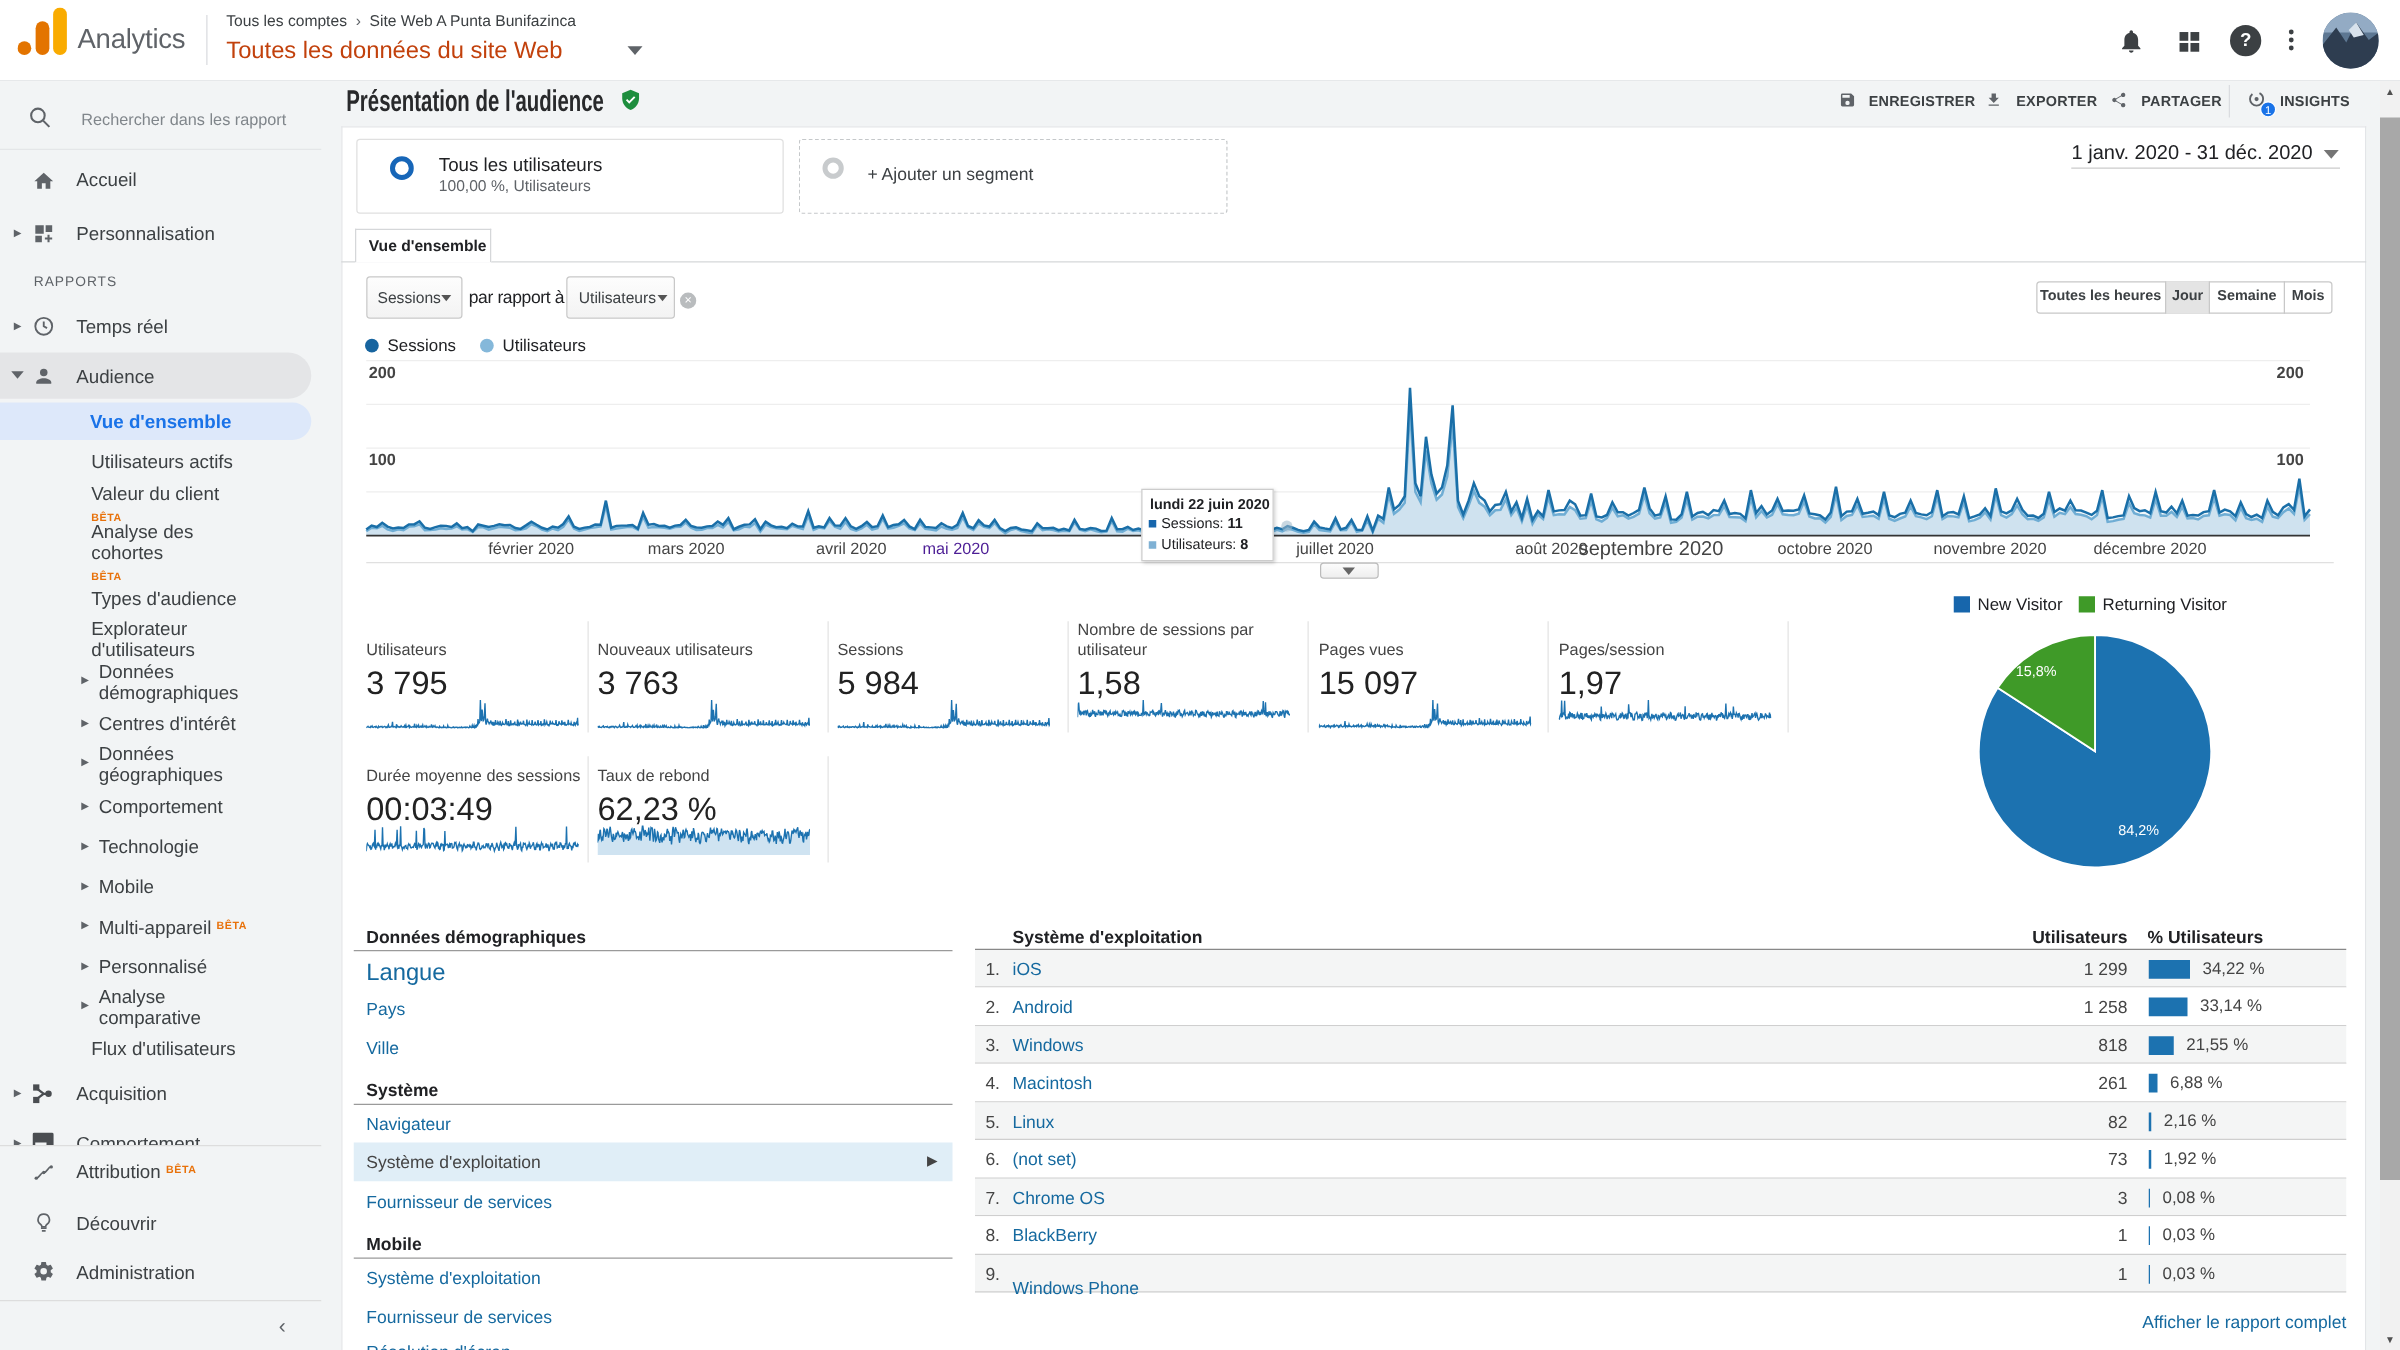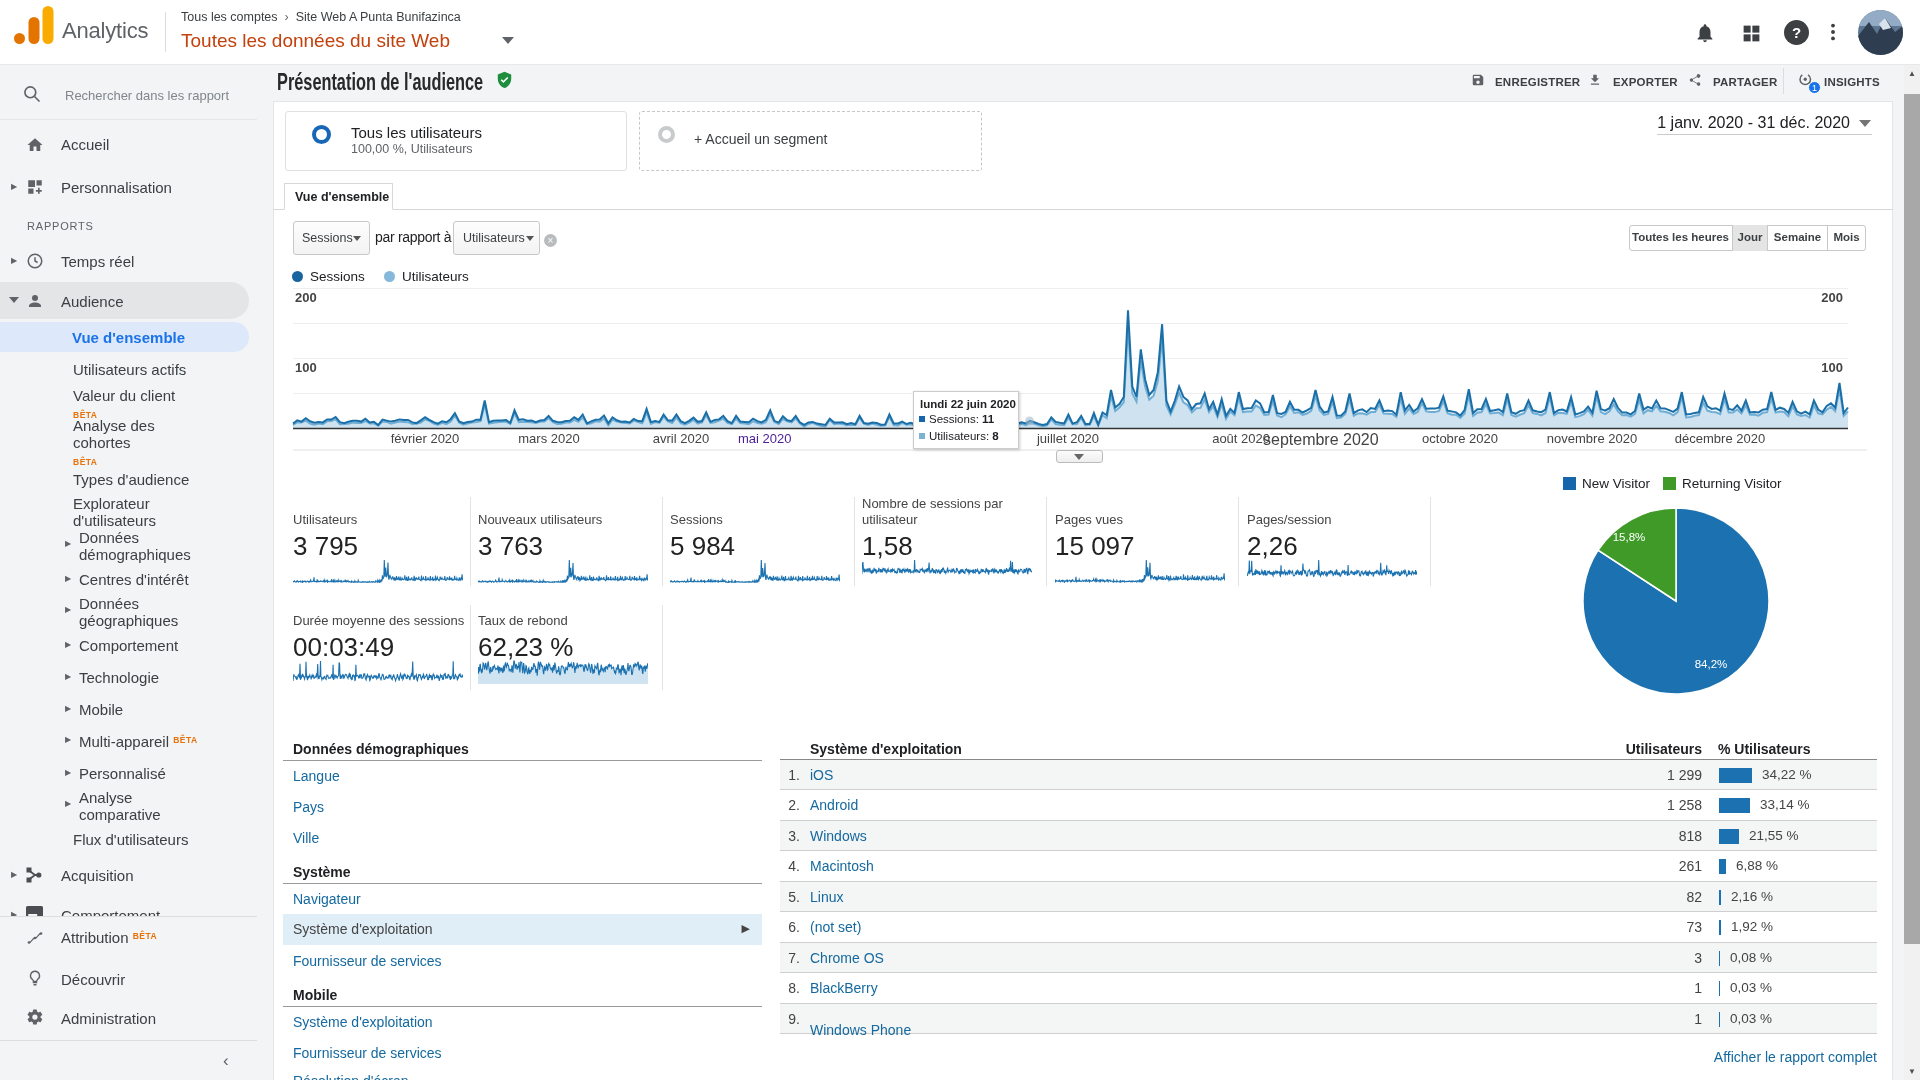--- a/index.html
+++ b/index.html
@@ -174,21 +174,21 @@
 <div class="abs" style="left:1824px;top:76px;font-size:11.5px;font-weight:bold;letter-spacing:.2px;color:#3c4043">INSIGHTS</div>
 
 <div class="abs" style="left:273px;top:101px;width:1620px;height:979px;background:#fff;border:1px solid #e3e5e8;border-bottom:none"></div>
 
 <div class="abs" style="left:285px;top:111px;width:342px;height:60px;background:#fff;border:1px solid #e0e0e0;border-radius:3px"></div>
 <div class="abs" style="left:312px;top:125px;width:19px;height:19px;border:4.5px solid #1766b8;border-radius:50%"></div>
 <div class="abs" style="left:351px;top:124px;font-size:15px;color:#202124">Tous les utilisateurs</div>
 <div class="abs" style="left:351px;top:142px;font-size:12.5px;color:#5f6368">100,00 %, Utilisateurs</div>
 <div class="abs" style="left:639px;top:111px;width:343px;height:60px;background:#fff;border:1px dashed #c5c8ca;border-radius:3px"></div>
 <div class="abs" style="left:658px;top:126px;width:17px;height:17px;border:4px solid #c8cbcd;border-radius:50%"></div>
-<div class="abs" style="left:694px;top:131px;font-size:14px;color:#3c4043">+ Accueil un segment</div>
+<div class="abs" style="left:694px;top:131px;font-size:14px;color:#3c4043">+ Ajouter un segment</div>
 
 <div class="abs" style="left:1600px;top:114px;width:250px;text-align:right;font-size:16px;color:#202124">1 janv. 2020 - 31 déc. 2020</div>
 <div class="abs" style="left:1859px;top:120px;width:0;height:0;border-left:6.5px solid transparent;border-right:6.5px solid transparent;border-top:7px solid #757575"></div>
 <div class="abs" style="left:1657px;top:134px;width:215px;height:1px;background:#ccc"></div>
 
 <div class="abs" style="left:273px;top:209px;width:1620px;height:1px;background:#d5d7d9"></div>
 <div class="abs" style="left:284px;top:183px;width:109px;height:27px;background:#fff;border:1px solid #d5d7d9;border-bottom:1px solid #fff"></div>
 <div class="abs" style="left:295px;top:190px;font-size:12.5px;font-weight:bold;color:#202124">Vue d'ensemble</div>
 
 <div class="abs" style="left:293px;top:221px;width:77px;height:34px;background:linear-gradient(#fdfdfd,#f3f3f3);border:1px solid #c8c8c8;border-radius:3px"></div>
@@ -269,21 +269,21 @@
 <div class="abs" style="left:862px;top:531px;font-size:26px;color:#222">1,58</div>
 <svg class="abs" style="left:862px;top:559px" width="170" height="24" viewBox="0 0 170 24">
     <polyline points="0.0,14.8 0.5,4.3 0.9,3.1 1.4,9.4 1.9,12.8 2.3,9.5 2.8,12.8 3.3,12.2 3.7,10.9 4.2,11.7 4.7,10.7 5.1,13.2 5.6,10.2 6.1,9.7 6.5,10.4 7.0,13.4 7.5,9.7 7.9,9.4 8.4,11.5 8.8,13.4 9.3,14.0 9.8,11.4 10.2,14.4 10.7,11.7 11.2,12.9 11.6,12.2 12.1,8.9 12.6,12.2 13.0,10.6 13.5,10.5 14.0,13.3 14.4,14.5 14.9,11.5 15.4,12.4 15.8,12.7 16.3,12.7 16.8,8.9 17.2,10.5 17.7,11.2 18.2,13.4 18.6,10.1 19.1,13.3 19.6,11.7 20.0,10.5 20.5,13.3 21.0,9.3 21.4,9.4 21.9,10.8 22.4,10.1 22.8,12.5 23.3,10.8 23.8,12.6 24.2,13.7 24.7,11.8 25.2,12.7 25.6,10.7 26.1,9.7 26.5,12.2 27.0,12.5 27.5,12.1 27.9,12.0 28.4,11.0 28.9,12.9 29.3,12.1 29.8,10.1 30.3,13.1 30.7,10.3 31.2,11.3 31.7,11.5 32.1,10.7 32.6,13.2 33.1,12.7 33.5,13.4 34.0,12.4 34.5,14.0 34.9,14.2 35.4,13.8 35.9,10.0 36.3,10.3 36.8,9.5 37.3,10.5 37.7,13.7 38.2,11.1 38.7,12.4 39.1,10.8 39.6,13.6 40.1,13.8 40.5,9.9 41.0,11.6 41.5,11.3 41.9,10.2 42.4,12.9 42.8,12.1 43.3,10.9 43.8,12.5 44.2,10.8 44.7,10.4 45.2,12.7 45.6,9.9 46.1,10.5 46.6,12.9 47.0,12.4 47.5,10.5 48.0,10.5 48.4,14.3 48.9,12.0 49.4,13.2 49.8,13.3 50.3,13.3 50.8,13.1 51.2,11.3 51.7,13.0 52.2,11.0 52.6,1.0 53.1,12.8 53.6,12.4 54.0,11.0 54.5,10.6 55.0,12.5 55.4,11.0 55.9,11.3 56.4,12.9 56.8,12.7 57.3,13.6 57.8,13.4 58.2,10.5 58.7,11.0 59.2,10.8 59.6,10.2 60.1,9.5 60.5,12.7 61.0,10.8 61.5,11.8 61.9,12.9 62.4,13.6 62.9,10.7 63.3,12.3 63.8,11.6 64.3,10.2 64.7,13.1 65.2,9.0 65.7,11.2 66.1,11.9 66.6,9.3 67.1,3.5 67.5,10.5 68.0,14.3 68.5,12.4 68.9,11.7 69.4,12.6 69.9,10.9 70.3,9.1 70.8,11.7 71.3,13.0 71.7,11.7 72.2,13.8 72.7,11.7 73.1,11.9 73.6,14.7 74.1,10.5 74.5,10.7 75.0,11.5 75.5,13.4 75.9,12.7 76.4,11.6 76.8,10.3 77.3,14.3 77.8,11.8 78.2,15.1 78.7,12.1 79.2,12.8 79.6,10.1 80.1,12.8 80.6,9.5 81.0,10.0 81.5,9.3 82.0,11.7 82.4,13.8 82.9,11.9 83.4,12.3 83.8,14.2 84.3,13.1 84.8,12.5 85.2,10.2 85.7,9.3 86.2,12.9 86.6,12.0 87.1,11.6 87.6,11.2 88.0,11.0 88.5,12.4 89.0,13.3 89.4,12.8 89.9,10.5 90.4,11.1 90.8,13.3 91.3,9.4 91.8,11.2 92.2,11.1 92.7,13.6 93.2,12.6 93.6,12.7 94.1,13.0 94.5,9.3 95.0,9.4 95.5,10.9 95.9,12.1 96.4,12.7 96.9,14.0 97.3,11.9 97.8,14.9 98.3,11.7 98.7,10.5 99.2,13.7 99.7,10.6 100.1,10.5 100.6,13.2 101.1,10.5 101.5,13.4 102.0,12.8 102.5,14.1 102.9,14.3 103.4,10.6 103.9,10.7 104.3,9.9 104.8,11.4 105.3,12.2 105.7,10.5 106.2,12.5 106.7,11.4 107.1,14.6 107.6,13.4 108.1,10.6 108.5,12.8 109.0,12.7 109.5,11.7 109.9,11.6 110.4,13.0 110.8,11.8 111.3,13.2 111.8,10.3 112.2,13.3 112.7,13.6 113.2,14.0 113.6,10.0 114.1,11.5 114.6,12.4 115.0,12.5 115.5,10.4 116.0,11.5 116.4,12.7 116.9,14.6 117.4,14.6 117.8,12.8 118.3,13.5 118.8,13.6 119.2,9.8 119.7,12.7 120.2,10.0 120.6,12.5 121.1,12.2 121.6,11.2 122.0,12.5 122.5,12.6 123.0,12.9 123.4,13.5 123.9,10.1 124.4,9.6 124.8,12.3 125.3,12.5 125.8,10.3 126.2,14.6 126.7,15.1 127.2,11.1 127.6,12.7 128.1,12.2 128.5,12.1 129.0,12.2 129.5,10.3 129.9,13.1 130.4,9.9 130.9,9.8 131.3,11.2 131.8,14.3 132.3,11.2 132.7,10.2 133.2,13.3 133.7,10.7 134.1,12.8 134.6,10.5 135.1,13.0 135.5,13.7 136.0,13.0 136.5,13.8 136.9,12.2 137.4,12.0 137.9,10.2 138.3,12.2 138.8,13.2 139.3,10.1 139.7,12.2 140.2,11.8 140.7,13.8 141.1,14.4 141.6,13.3 142.1,10.6 142.5,13.8 143.0,11.5 143.5,13.0 143.9,12.0 144.4,9.6 144.8,9.9 145.3,13.0 145.8,10.6 146.2,12.6 146.7,12.4 147.2,9.8 147.6,11.0 148.1,11.7 148.6,1.9 149.0,8.9 149.5,11.6 150.0,12.9 150.4,2.9 150.9,14.0 151.4,12.7 151.8,10.6 152.3,13.9 152.8,12.9 153.2,10.0 153.7,12.6 154.2,12.6 154.6,11.1 155.1,12.0 155.6,14.6 156.0,14.8 156.5,11.3 157.0,12.3 157.4,12.7 157.9,12.4 158.4,10.3 158.8,10.3 159.3,10.4 159.8,11.0 160.2,12.3 160.7,13.2 161.2,13.9 161.6,13.6 162.1,9.9 162.5,13.6 163.0,10.3 163.5,12.4 163.9,11.4 164.4,9.4 164.9,9.8 165.3,13.7 165.8,15.2 166.3,10.3 166.7,11.2 167.2,10.0 167.7,9.7 168.1,11.4 168.6,10.7 169.1,12.7 169.5,12.9 170.0,12.1" fill="none" stroke="#1c72b0" stroke-width="1.1"></polyline>
   </svg>
 <div class="abs" style="left:1055px;top:512px;font-size:13px;color:#444;line-height:16px">Pages vues</div>
 <div class="abs" style="left:1055px;top:531px;font-size:26px;color:#222">15 097</div>
 <svg class="abs" style="left:1055px;top:559px" width="170" height="24" viewBox="0 0 170 24">
     <polyline points="0.0,22.9 0.5,21.4 0.9,22.6 1.4,21.8 1.9,21.6 2.3,21.9 2.8,22.2 3.3,22.4 3.7,21.8 4.2,22.2 4.7,21.3 5.1,22.5 5.6,22.9 6.1,22.5 6.5,21.6 7.0,21.6 7.5,22.3 7.9,21.3 8.4,21.9 8.8,21.8 9.3,23.3 9.8,22.0 10.2,21.7 10.7,22.3 11.2,21.9 11.6,21.3 12.1,22.4 12.6,21.3 13.0,22.3 13.5,21.9 14.0,21.8 14.4,21.2 14.9,21.5 15.4,22.0 15.8,22.8 16.3,21.7 16.8,22.4 17.2,21.4 17.7,20.8 18.2,21.9 18.6,22.4 19.1,22.6 19.6,22.1 20.0,22.2 20.5,21.9 21.0,17.9 21.4,22.5 21.9,21.5 22.4,21.7 22.8,22.4 23.3,21.8 23.8,22.1 24.2,20.4 24.7,22.1 25.2,21.9 25.6,22.1 26.1,22.5 26.5,22.3 27.0,21.9 27.5,22.0 27.9,21.3 28.4,22.4 28.9,21.9 29.3,22.0 29.8,21.6 30.3,22.3 30.7,21.2 31.2,21.6 31.7,20.8 32.1,22.4 32.6,22.2 33.1,22.2 33.5,21.3 34.0,20.8 34.5,22.7 34.9,21.7 35.4,21.6 35.9,22.2 36.3,22.3 36.8,22.2 37.3,21.7 37.7,21.9 38.2,21.5 38.7,20.0 39.1,21.7 39.6,21.8 40.1,22.4 40.5,20.3 41.0,21.7 41.5,22.4 41.9,20.2 42.4,21.6 42.8,22.1 43.3,21.7 43.8,21.5 44.2,22.6 44.7,21.8 45.2,20.2 45.6,22.5 46.1,21.8 46.6,21.7 47.0,20.8 47.5,22.1 48.0,22.1 48.4,21.1 48.9,21.8 49.4,22.7 49.8,21.7 50.3,21.9 50.8,22.4 51.2,22.1 51.7,21.8 52.2,20.1 52.6,21.9 53.1,22.8 53.6,21.2 54.0,21.4 54.5,21.8 55.0,21.1 55.4,22.3 55.9,22.2 56.4,21.9 56.8,22.3 57.3,22.3 57.8,22.5 58.2,23.2 58.7,21.1 59.2,22.7 59.6,22.6 60.1,22.5 60.5,22.4 61.0,22.9 61.5,23.1 61.9,21.3 62.4,22.3 62.9,22.7 63.3,22.8 63.8,22.8 64.3,23.1 64.7,23.2 65.2,21.0 65.7,23.0 66.1,22.9 66.6,22.2 67.1,22.5 67.5,21.9 68.0,22.5 68.5,22.3 68.9,21.9 69.4,22.9 69.9,22.2 70.3,22.8 70.8,22.8 71.3,22.7 71.7,22.3 72.2,22.5 72.7,22.6 73.1,22.1 73.6,22.7 74.1,22.6 74.5,21.9 75.0,21.8 75.5,22.8 75.9,22.9 76.4,22.2 76.8,22.8 77.3,22.9 77.8,21.9 78.2,21.9 78.7,22.5 79.2,22.4 79.6,22.6 80.1,22.4 80.6,22.2 81.0,21.8 81.5,22.9 82.0,23.0 82.4,22.4 82.9,21.6 83.4,21.8 83.8,22.6 84.3,22.1 84.8,20.3 85.2,22.9 85.7,22.3 86.2,21.4 86.6,23.0 87.1,23.1 87.6,20.2 88.0,22.9 88.5,20.5 89.0,21.0 89.4,16.0 89.9,19.5 90.4,18.3 90.8,17.2 91.3,1.0 91.8,15.7 92.2,17.5 92.7,8.2 93.2,14.1 93.6,16.7 94.1,16.2 94.5,12.3 95.0,3.8 95.5,18.5 95.9,19.8 96.4,18.1 96.9,15.8 97.3,17.8 97.8,18.4 98.3,19.6 98.7,18.7 99.2,18.7 99.7,17.1 100.1,20.3 100.6,17.9 101.1,20.8 101.5,17.7 102.0,20.8 102.5,19.7 102.9,20.7 103.4,16.4 103.9,19.4 104.3,19.1 104.8,19.7 105.3,18.1 105.7,18.6 106.2,20.2 106.7,20.0 107.1,17.2 107.6,20.2 108.1,20.7 108.5,20.6 109.0,18.4 109.5,19.6 109.9,19.8 110.4,20.4 110.8,20.5 111.3,19.1 111.8,16.0 112.2,19.5 112.7,20.0 113.2,20.3 113.6,17.1 114.1,21.5 114.6,20.6 115.0,20.3 115.5,16.5 116.0,20.8 116.4,20.2 116.9,19.9 117.4,20.6 117.8,20.0 118.3,19.8 118.8,18.6 119.2,20.5 119.7,19.7 120.2,19.9 120.6,21.0 121.1,16.9 121.6,19.6 122.0,18.7 122.5,20.7 123.0,19.9 123.4,17.5 123.9,20.0 124.4,19.9 124.8,20.0 125.3,19.5 125.8,17.1 126.2,19.7 126.7,20.0 127.2,20.7 127.6,20.6 128.1,20.2 128.5,15.4 129.0,20.1 129.5,20.2 129.9,19.5 130.4,18.3 130.9,20.3 131.3,19.8 131.8,19.4 132.3,20.5 132.7,16.4 133.2,20.6 133.7,20.2 134.1,20.5 134.6,20.3 135.1,18.4 135.5,19.7 136.0,19.6 136.5,20.4 136.9,19.6 137.4,16.1 137.9,19.9 138.3,20.3 138.8,19.4 139.3,20.7 139.7,17.4 140.2,20.5 140.7,20.2 141.1,20.5 141.6,19.2 142.1,20.9 142.5,16.6 143.0,19.9 143.5,20.6 143.9,19.0 144.4,17.4 144.8,19.7 145.3,20.0 145.8,20.3 146.2,21.2 146.7,20.2 147.2,16.9 147.6,19.6 148.1,18.8 148.6,19.5 149.0,18.0 149.5,20.0 150.0,20.1 150.4,20.1 150.9,20.8 151.4,19.7 151.8,16.7 152.3,20.8 152.8,21.0 153.2,20.6 153.7,20.8 154.2,17.9 154.6,19.0 155.1,19.9 155.6,19.9 156.0,20.2 156.5,16.3 157.0,20.0 157.4,20.0 157.9,19.2 158.4,20.4 158.8,17.7 159.3,20.6 159.8,20.4 160.2,20.0 160.7,19.6 161.2,20.1 161.6,16.2 162.1,19.4 162.5,19.7 163.0,20.1 163.5,20.8 163.9,18.7 164.4,19.7 164.9,20.5 165.3,20.7 165.8,21.2 166.3,17.8 166.7,19.3 167.2,20.1 167.7,19.5 168.1,18.5 168.6,19.1 169.1,14.3 169.5,20.3 170.0,19.3" fill="none" stroke="#1c72b0" stroke-width="1.1"></polyline>
   </svg>
 <div class="abs" style="left:1247px;top:512px;font-size:13px;color:#444;line-height:16px">Pages/session</div>
-<div class="abs" style="left:1247px;top:531px;font-size:26px;color:#222">2,26</div>
+<div class="abs" style="left:1247px;top:531px;font-size:26px;color:#222">1,97</div>
 <svg class="abs" style="left:1247px;top:559px" width="170" height="24" viewBox="0 0 170 24">
     <polyline points="0.0,15.3 0.5,16.7 0.9,14.2 1.4,12.8 1.9,13.7 2.3,1.4 2.8,14.7 3.3,11.9 3.7,11.5 4.2,12.2 4.7,1.7 5.1,12.1 5.6,16.5 6.1,14.8 6.5,14.7 7.0,15.5 7.5,14.7 7.9,11.8 8.4,16.0 8.8,10.9 9.3,11.3 9.8,14.8 10.2,13.3 10.7,11.6 11.2,14.2 11.6,13.4 12.1,14.7 12.6,12.4 13.0,15.4 13.5,15.2 14.0,14.9 14.4,14.0 14.9,11.6 15.4,13.0 15.8,15.7 16.3,12.7 16.8,15.4 17.2,14.5 17.7,11.2 18.2,16.1 18.6,11.5 19.1,16.2 19.6,15.9 20.0,15.8 20.5,13.0 21.0,12.2 21.4,12.5 21.9,14.7 22.4,11.5 22.8,13.4 23.3,15.3 23.8,13.2 24.2,15.6 24.7,14.0 25.2,13.6 25.6,15.9 26.1,16.9 26.5,13.1 27.0,14.0 27.5,14.8 27.9,12.7 28.4,14.4 28.9,12.0 29.3,12.7 29.8,14.1 30.3,11.9 30.7,13.7 31.2,12.8 31.7,13.3 32.1,14.0 32.6,13.1 33.1,16.8 33.5,17.2 34.0,6.3 34.5,14.2 34.9,15.4 35.4,12.3 35.9,13.9 36.3,13.4 36.8,14.9 37.3,13.5 37.7,11.6 38.2,13.1 38.7,16.4 39.1,14.0 39.6,13.5 40.1,14.6 40.5,15.3 41.0,13.1 41.5,11.4 41.9,13.7 42.4,15.5 42.8,11.6 43.3,12.4 43.8,12.4 44.2,14.3 44.7,13.5 45.2,13.3 45.6,12.3 46.1,15.7 46.6,16.9 47.0,16.8 47.5,16.6 48.0,15.4 48.4,14.0 48.9,14.6 49.4,11.6 49.8,14.7 50.3,13.9 50.8,11.4 51.2,12.0 51.7,14.6 52.2,13.1 52.6,16.0 53.1,12.8 53.6,12.5 54.0,14.7 54.5,16.5 55.0,11.6 55.4,15.8 55.9,4.5 56.4,11.3 56.8,11.1 57.3,11.4 57.8,14.7 58.2,11.4 58.7,13.0 59.2,15.6 59.6,16.9 60.1,16.6 60.5,16.7 61.0,12.3 61.5,12.2 61.9,11.5 62.4,10.8 62.9,12.3 63.3,15.5 63.8,14.5 64.3,15.1 64.7,13.2 65.2,14.1 65.7,12.2 66.1,15.4 66.6,17.3 67.1,17.0 67.5,12.7 68.0,13.2 68.5,15.1 68.9,11.2 69.4,12.9 69.9,12.6 70.3,11.0 70.8,15.6 71.3,11.8 71.7,1.0 72.2,15.4 72.7,14.5 73.1,15.5 73.6,16.9 74.1,14.3 74.5,12.0 75.0,15.3 75.5,14.8 75.9,12.9 76.4,15.4 76.8,14.4 77.3,13.5 77.8,12.1 78.2,14.9 78.7,15.9 79.2,16.7 79.6,13.3 80.1,13.5 80.6,15.8 81.0,14.5 81.5,14.1 82.0,12.0 82.4,13.9 82.9,14.5 83.4,11.0 83.8,13.1 84.3,13.4 84.8,12.4 85.2,14.3 85.7,13.4 86.2,16.5 86.6,16.0 87.1,14.7 87.6,13.5 88.0,12.8 88.5,15.6 89.0,15.2 89.4,11.0 89.9,11.4 90.4,15.1 90.8,14.4 91.3,15.2 91.8,13.4 92.2,15.4 92.7,14.5 93.2,17.2 93.6,17.1 94.1,15.7 94.5,14.0 95.0,12.7 95.5,11.9 95.9,14.0 96.4,13.6 96.9,12.6 97.3,11.0 97.8,16.0 98.3,14.7 98.7,13.1 99.2,12.6 99.7,13.2 100.1,15.5 100.6,16.7 101.1,6.0 101.5,15.4 102.0,15.8 102.5,15.6 102.9,14.7 103.4,13.5 103.9,13.0 104.3,11.5 104.8,13.9 105.3,13.2 105.7,13.0 106.2,15.9 106.7,13.8 107.1,13.5 107.6,16.1 108.1,12.2 108.5,14.0 109.0,14.6 109.5,14.8 109.9,10.9 110.4,14.3 110.8,12.0 111.3,12.0 111.8,11.8 112.2,13.9 112.7,16.5 113.2,17.1 113.6,16.8 114.1,13.1 114.6,12.3 115.0,12.1 115.5,15.2 116.0,13.5 116.4,15.4 116.9,14.1 117.4,13.7 117.8,14.4 118.3,12.1 118.8,11.8 119.2,15.2 119.7,15.9 120.2,12.9 120.6,16.7 121.1,12.5 121.6,15.7 122.0,14.7 122.5,11.3 123.0,14.7 123.4,13.4 123.9,13.8 124.4,15.1 124.8,14.1 125.3,13.5 125.8,13.7 126.2,17.5 126.7,15.8 127.2,13.2 127.6,15.0 128.1,12.3 128.5,14.2 129.0,12.1 129.5,14.6 129.9,10.8 130.4,13.2 130.9,11.5 131.3,15.4 131.8,12.7 132.3,15.0 132.7,15.6 133.2,13.8 133.7,3.9 134.1,12.0 134.6,15.9 135.1,15.9 135.5,14.8 136.0,12.0 136.5,13.3 136.9,12.1 137.4,11.1 137.9,13.6 138.3,12.9 138.8,16.2 139.3,13.2 139.7,6.2 140.2,12.4 140.7,12.3 141.1,12.5 141.6,14.9 142.1,11.3 142.5,12.2 143.0,12.5 143.5,15.1 143.9,12.0 144.4,11.8 144.8,13.4 145.3,15.5 145.8,16.6 146.2,14.0 146.7,16.9 147.2,13.3 147.6,13.1 148.1,16.1 148.6,13.3 149.0,13.0 149.5,13.1 150.0,14.6 150.4,15.1 150.9,12.7 151.4,12.7 151.8,14.5 152.3,16.9 152.8,13.2 153.2,16.4 153.7,16.0 154.2,14.2 154.6,11.5 155.1,14.6 155.6,14.1 156.0,13.4 156.5,12.2 157.0,11.4 157.4,15.4 157.9,12.6 158.4,11.7 158.8,13.2 159.3,15.8 159.8,17.0 160.2,16.4 160.7,15.7 161.2,14.7 161.6,11.4 162.1,15.6 162.5,11.9 163.0,14.6 163.5,14.1 163.9,14.2 164.4,15.5 164.9,13.7 165.3,12.2 165.8,12.6 166.3,14.8 166.7,13.6 167.2,13.8 167.7,14.7 168.1,15.0 168.6,11.1 169.1,15.3 169.5,13.8 170.0,15.5" fill="none" stroke="#1c72b0" stroke-width="1.1"></polyline>
   </svg>
 <div class="abs" style="left:470px;top:497px;width:1px;height:89px;background:#e3e3e3"></div>
 <div class="abs" style="left:662px;top:497px;width:1px;height:89px;background:#e3e3e3"></div>
 <div class="abs" style="left:854px;top:497px;width:1px;height:89px;background:#e3e3e3"></div>
 <div class="abs" style="left:1046px;top:497px;width:1px;height:89px;background:#e3e3e3"></div>
 <div class="abs" style="left:1238px;top:497px;width:1px;height:89px;background:#e3e3e3"></div>
 <div class="abs" style="left:1430px;top:497px;width:1px;height:89px;background:#e3e3e3"></div>
 <div class="abs" style="left:293px;top:613px;font-size:13px;color:#444">Durée moyenne des sessions</div>
@@ -306,21 +306,21 @@
 <div class="abs" style="left:1682px;top:476px;font-size:13.5px;color:#202124">Returning Visitor</div>
 <svg class="abs" style="left:0;top:0" width="1920" height="1080" viewBox="0 0 1920 1080">
 <path d="M1676.0,601.0 L1598.1,550.2 A93.0,93.0 0 1 0 1676.0,508.0 Z" fill="#1c72b0" stroke="#fff" stroke-width="1.5"></path>
 <path d="M1676.0,601.0 L1676.0,508.0 A93.0,93.0 0 0 0 1598.1,550.2 Z" fill="#3f9a28" stroke="#fff" stroke-width="1.5"></path>
 <text x="1629" y="541" font-size="11.5" fill="#fff" font-family="Liberation Sans" text-anchor="middle">15,8%</text>
 <text x="1711" y="668" font-size="11.5" fill="#fff" font-family="Liberation Sans" text-anchor="middle">84,2%</text>
 </svg>
 
 <div class="abs" style="left:293px;top:741px;font-size:14px;font-weight:bold;color:#202124">Données démographiques</div>
 <div class="abs" style="left:283px;top:760px;width:479px;height:1px;background:#9a9a9a"></div>
-<div style="position:absolute;left:293px;top:768px;font-size:14px;color:#15699f">Langue</div>
+<div style="position:absolute;left:293px;top:768px;font-size:19px;color:#15699f">Langue</div>
 <div style="position:absolute;left:293px;top:799px;font-size:14px;color:#15699f">Pays</div>
 <div style="position:absolute;left:293px;top:830px;font-size:14px;color:#15699f">Ville</div>
 <div class="abs" style="left:293px;top:864px;font-size:14px;font-weight:bold;color:#202124">Système</div>
 <div class="abs" style="left:283px;top:883px;width:479px;height:1px;background:#9a9a9a"></div>
 <div style="position:absolute;left:293px;top:891px;font-size:14px;color:#15699f">Navigateur</div>
 <div style="position:absolute;left:283px;top:914px;width:479px;height:31px;background:#e0eef7">
 <div style="position:absolute;left:10px;top:7px;font-size:14px;color:#444">Système d'exploitation</div>
 <div style="position:absolute;right:12px;top:8px;font-size:11px;color:#444">▶</div>
   </div>
 <div style="position:absolute;left:293px;top:953px;font-size:14px;color:#15699f">Fournisseur de services</div>

